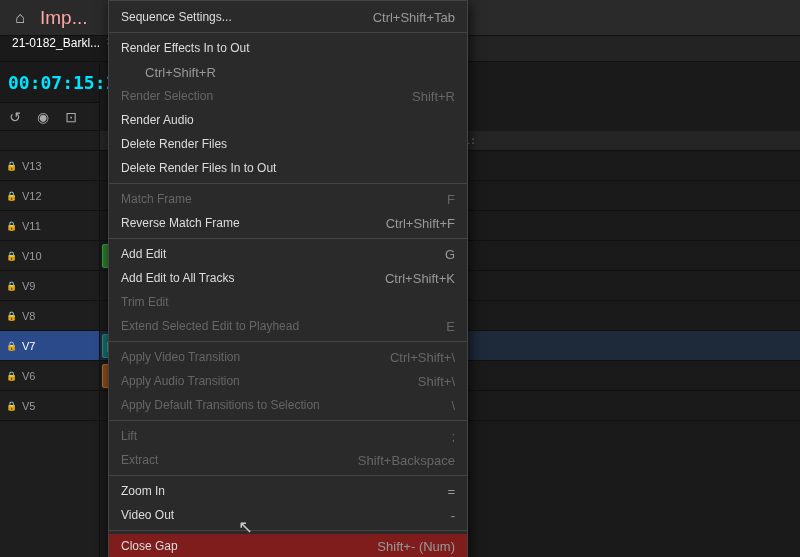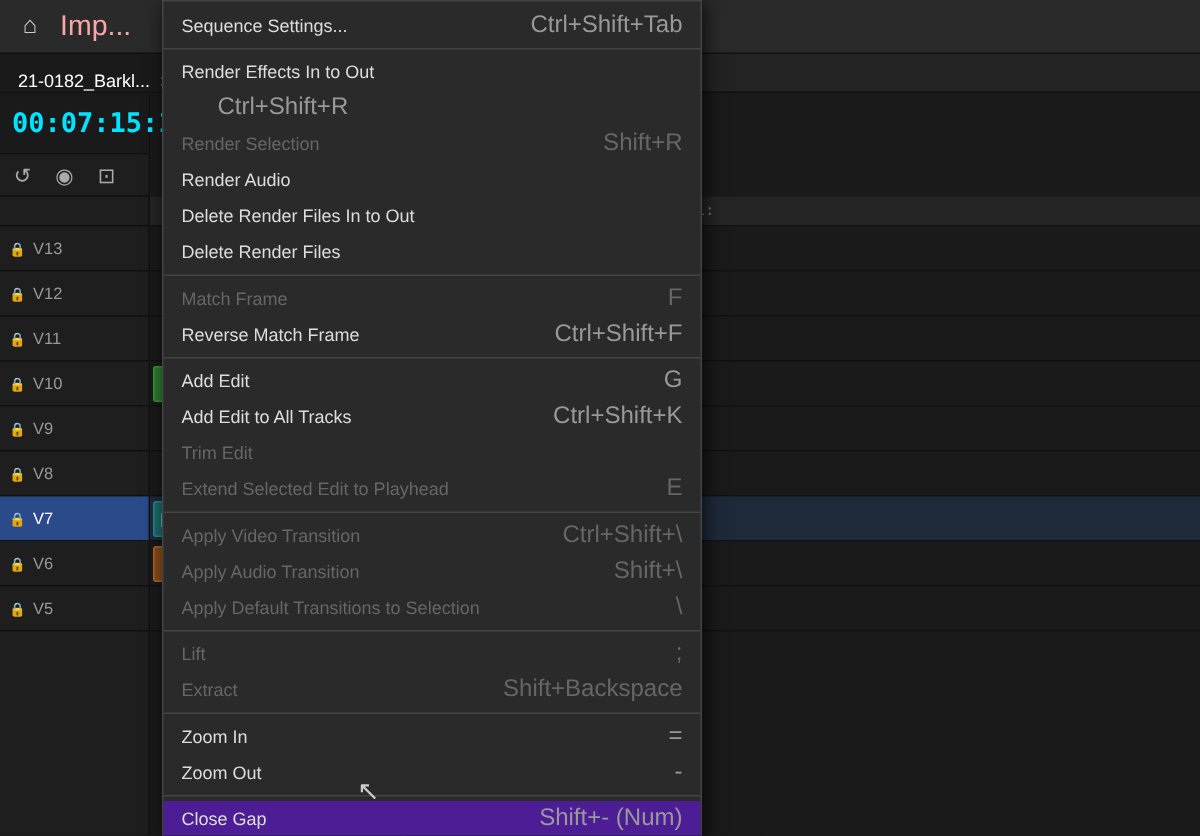--- a/index.html
+++ b/index.html
@@ -42,21 +42,21 @@
     .tab-row {
       height: 26px;
       background: #232323;
       display: flex;
       align-items: center;
       border-bottom: 1px solid #111;
     }
     .tab-item {
       height: 100%;
       display: flex;
-      align-items: flex-end;
+      align-items: flex-start;
       padding: 0 12px;
       font-size: 12px;
       color: #aaa;
       background: #232323;
       border-right: 1px solid #111;
       gap: 6px;
     }
     .tab-item.active {
       background: #1a1a1a;
       color: #fff;
@@ -223,32 +223,32 @@
     }
     .menu-item {
       height: 24px;
       display: flex;
       align-items: center;
       padding: 0 12px;
       cursor: pointer;
       position: relative;
     }
     .menu-item.highlighted {
-      background: #4c1d95;
+      background: #7f1d1d;
     }
     .menu-item-label {
       flex: 1;
       font-size: 12px;
       color: #ddd;
     }
     .menu-item-label.disabled {
       color: #666;
     }
     .menu-item-shortcut {
-      font-size: 16px;
+      font-size: 13px;
       color: #999;
       margin-left: 24px;
     }
     .menu-separator {
       height: 1px;
       background: #444;
       margin: 3px 0;
     }
   </style>
 </head>
@@ -384,27 +384,27 @@
   </div>
   <div class="menu-item">
     <span class="menu-item-label disabled">Render Selection</span>
     <span class="menu-item-shortcut" style="color:#666;">Shift+R</span>
   </div>
   <div class="menu-item">
     <span class="menu-item-label">Render Audio</span>
     <span class="menu-item-shortcut"></span>
   </div>
   <div class="menu-item">
+    <span class="menu-item-label">Delete Render Files</span>
+    <span class="menu-item-shortcut"></span>
+  </div>
+  <div class="menu-item">
     <span class="menu-item-label">Delete Render Files In to Out</span>
     <span class="menu-item-shortcut"></span>
   </div>
-  <div class="menu-item">
-    <span class="menu-item-label">Delete Render Files</span>
-    <span class="menu-item-shortcut"></span>
-  </div>
   <div class="menu-separator"></div>
 
   <div class="menu-item">
     <span class="menu-item-label disabled">Match Frame</span>
     <span class="menu-item-shortcut" style="color:#666;">F</span>
   </div>
   <div class="menu-item">
     <span class="menu-item-label">Reverse Match Frame</span>
     <span class="menu-item-shortcut">Ctrl+Shift+F</span>
   </div>
@@ -450,21 +450,21 @@
     <span class="menu-item-label disabled">Extract</span>
     <span class="menu-item-shortcut" style="color:#666;">Shift+Backspace</span>
   </div>
   <div class="menu-separator"></div>
 
   <div class="menu-item">
     <span class="menu-item-label">Zoom In</span>
     <span class="menu-item-shortcut">=</span>
   </div>
   <div class="menu-item">
-    <span class="menu-item-label">Zoom Out</span>
+    <span class="menu-item-label">Video Out</span>
     <span class="menu-item-shortcut">-</span>
   </div>
   <div class="menu-separator"></div>
 
   <div class="menu-item highlighted">
     <span class="menu-item-label">Close Gap</span>
     <span class="menu-item-shortcut">Shift+- (Num)</span>
   </div>
 
 </div>

